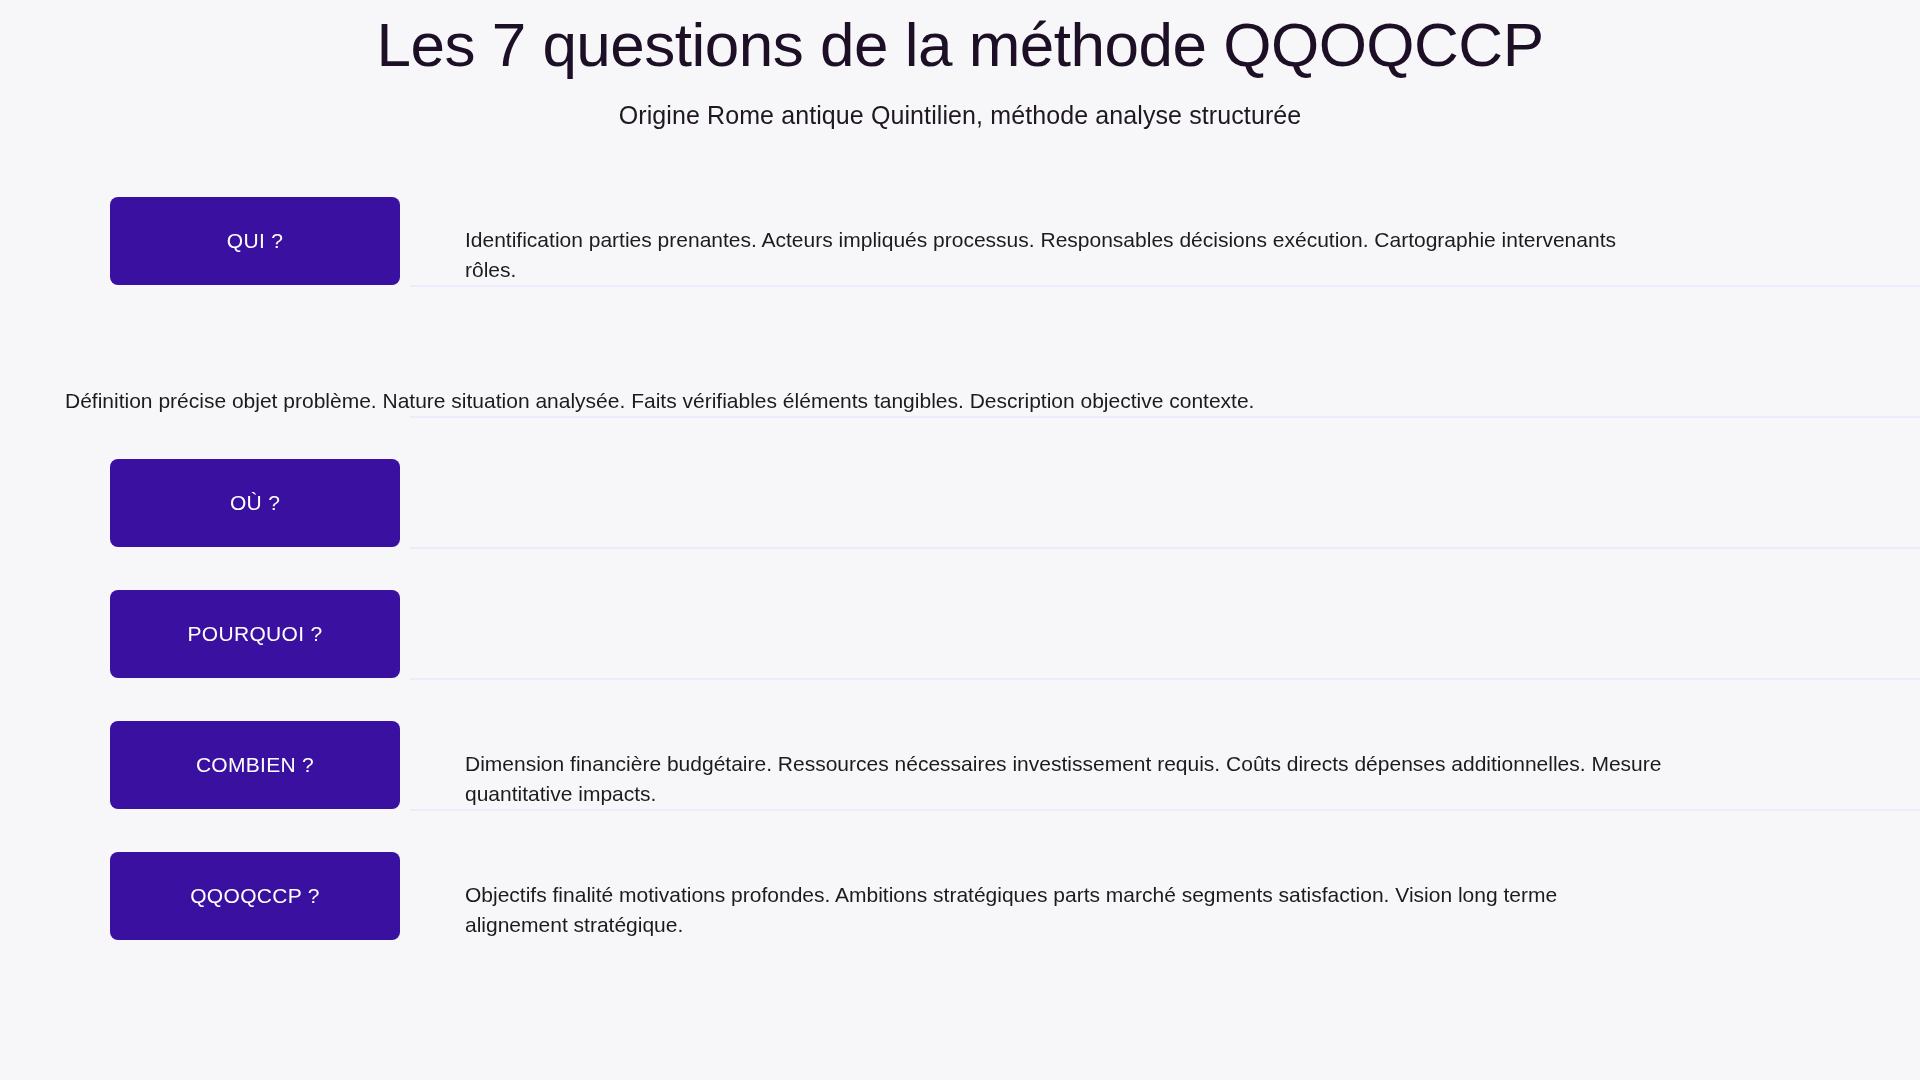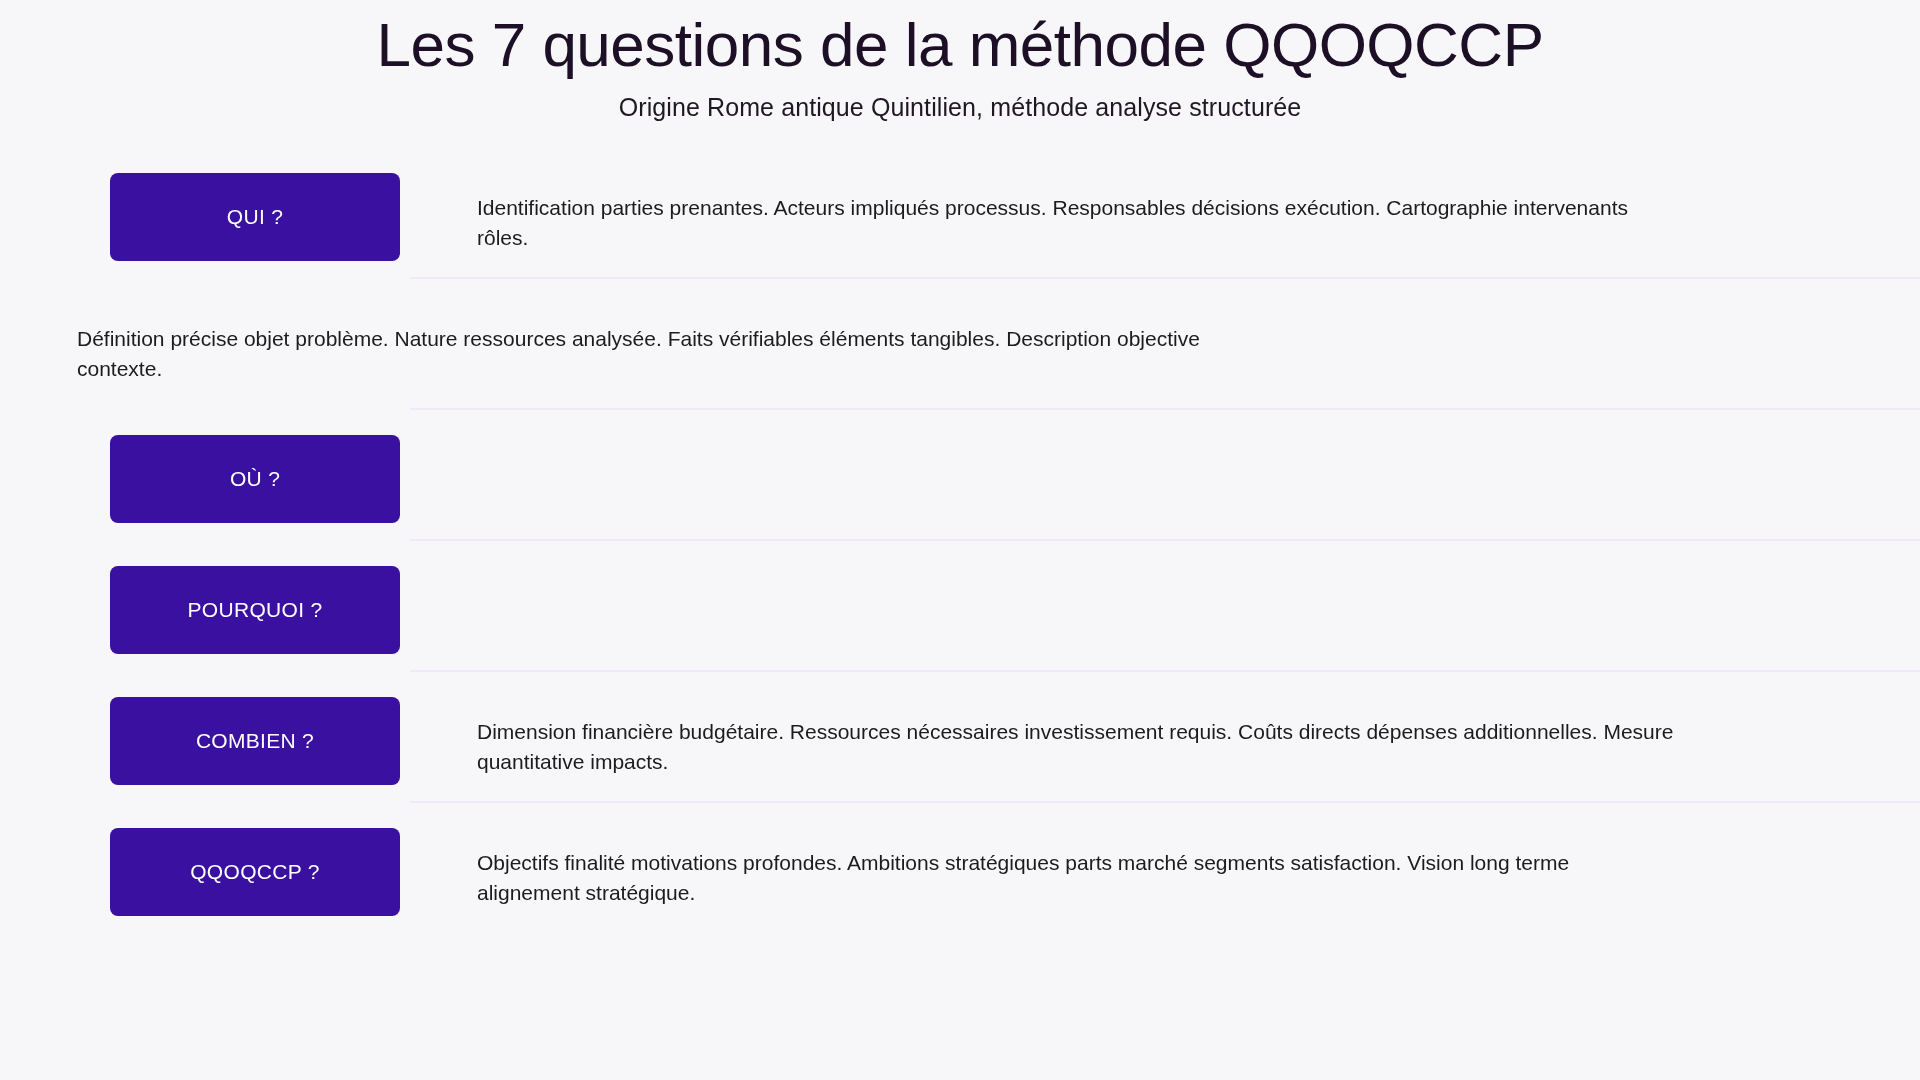--- a/index.html
+++ b/index.html
@@ -19,33 +19,33 @@
     letter-spacing:-0.5px;
     color:#1d0f25;
     line-height:1.12;
     margin:0;
     padding-top:6px;
   }
   .subtitle{
     font-size:25px;
     font-weight:400;
     color:#211722;
-    margin:0;
+    margin:8px;
     padding-top:14px;
     letter-spacing:0.1px;
   }
 
   .rows{
     margin-top:24px;
     padding:0 0 0 0;
   }
   .row{
     position:relative;
     display:flex;
-    align-items:center;
+    align-items:flex-end;
     min-height:131px;
   }
   .row + .row::before{
     content:"";
     position:absolute;
     left:410px;
     right:0;
     top:0;
     height:2px;
     background:#efe9fb;
@@ -83,21 +83,21 @@
     flex:1 1 auto;
     padding-left:65px;
     padding-right:30px;
     padding-top:22px;
     box-sizing:border-box;
   }
   .desc{
     font-size:21px;
     line-height:1.44;
     color:#1c1c1c;
-    margin:12px;
+    margin:0;
     max-width:1200px;
   }
 </style>
 </head>
 <body>
 
 <div class="page">
 
   <div class="header">
     <h1 class="title">Les 7 questions de la méthode QQOQCCP</h1>
@@ -110,21 +110,21 @@
       <div class="btn-cell">
         <button class="qbutton">QUI ?</button>
       </div>
       <div class="desc-cell">
         <p class="desc">Identification parties prenantes. Acteurs impliqués processus. Responsables décisions exécution. Cartographie intervenants rôles.</p>
       </div>
     </div>
 
     <div class="row">
       <div class="desc-cell">
-        <p class="desc">Définition précise objet problème. Nature ressources analysée. Faits vérifiables éléments tangibles. Description objective contexte.</p>
+        <p class="desc">Définition précise objet problème. Nature situation analysée. Faits vérifiables éléments tangibles. Description objective contexte.</p>
       </div>
     </div>
 
     <div class="row">
       <div class="btn-cell">
         <button class="qbutton">OÙ ?</button>
       </div>
     </div>
 
 

